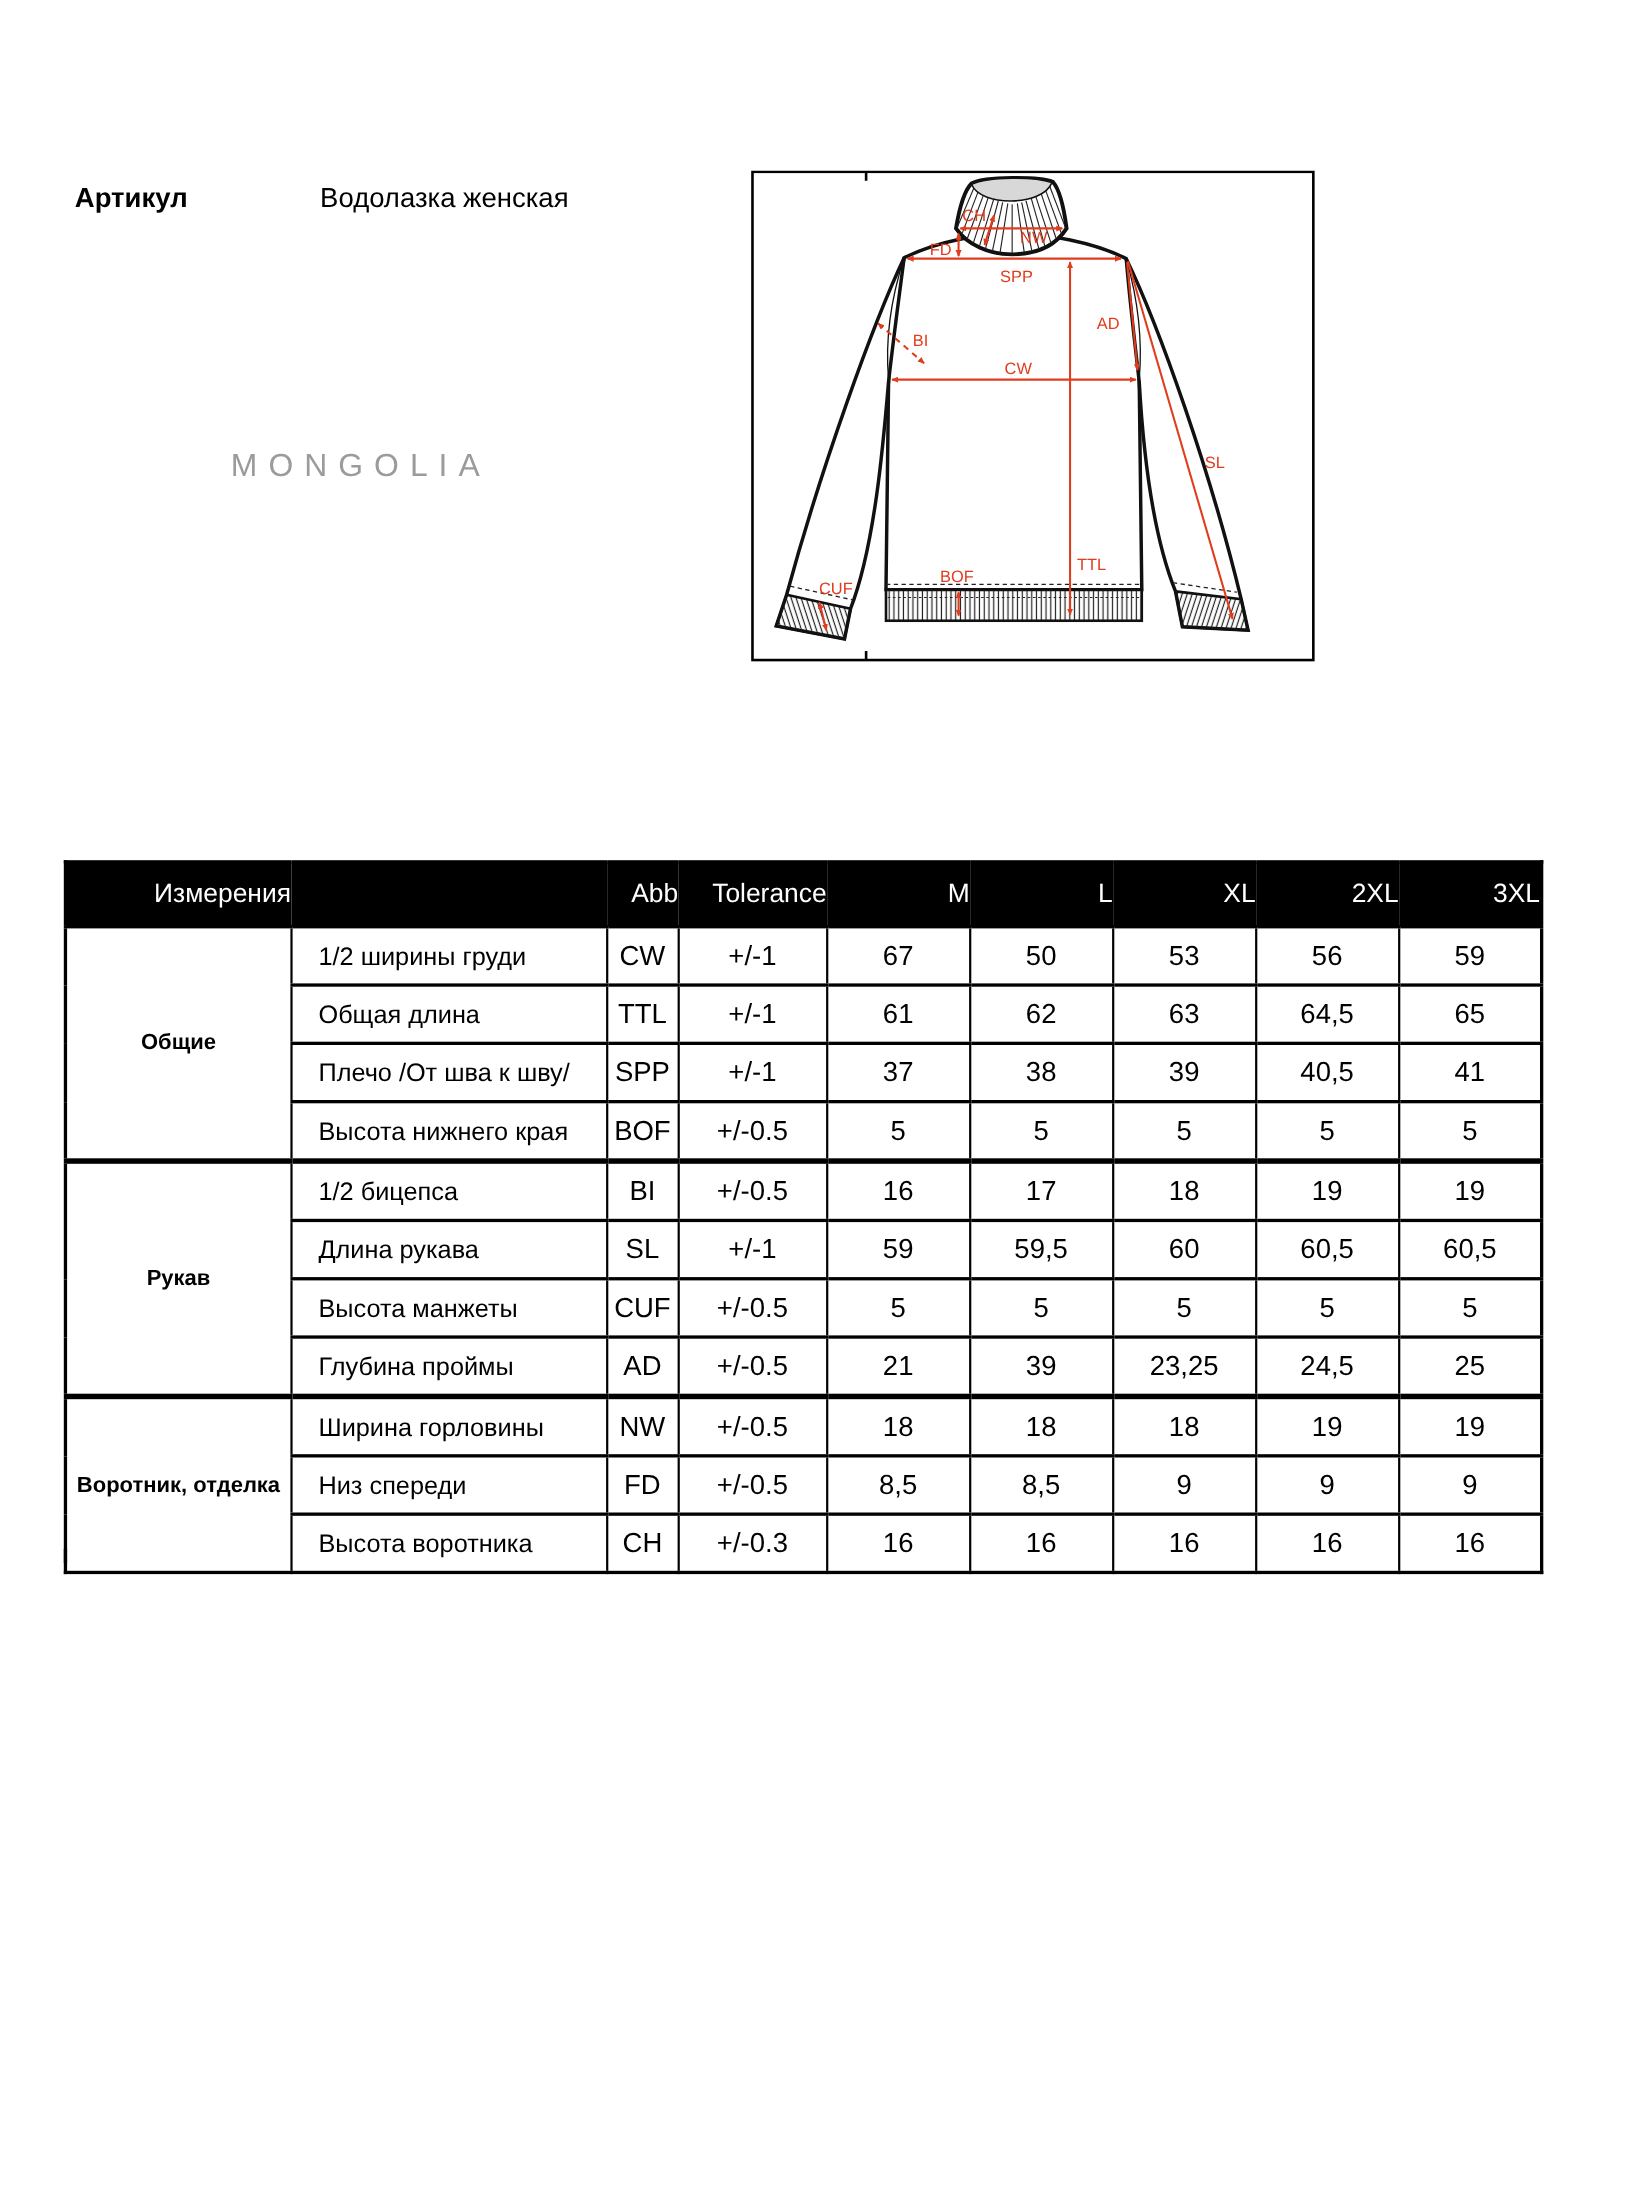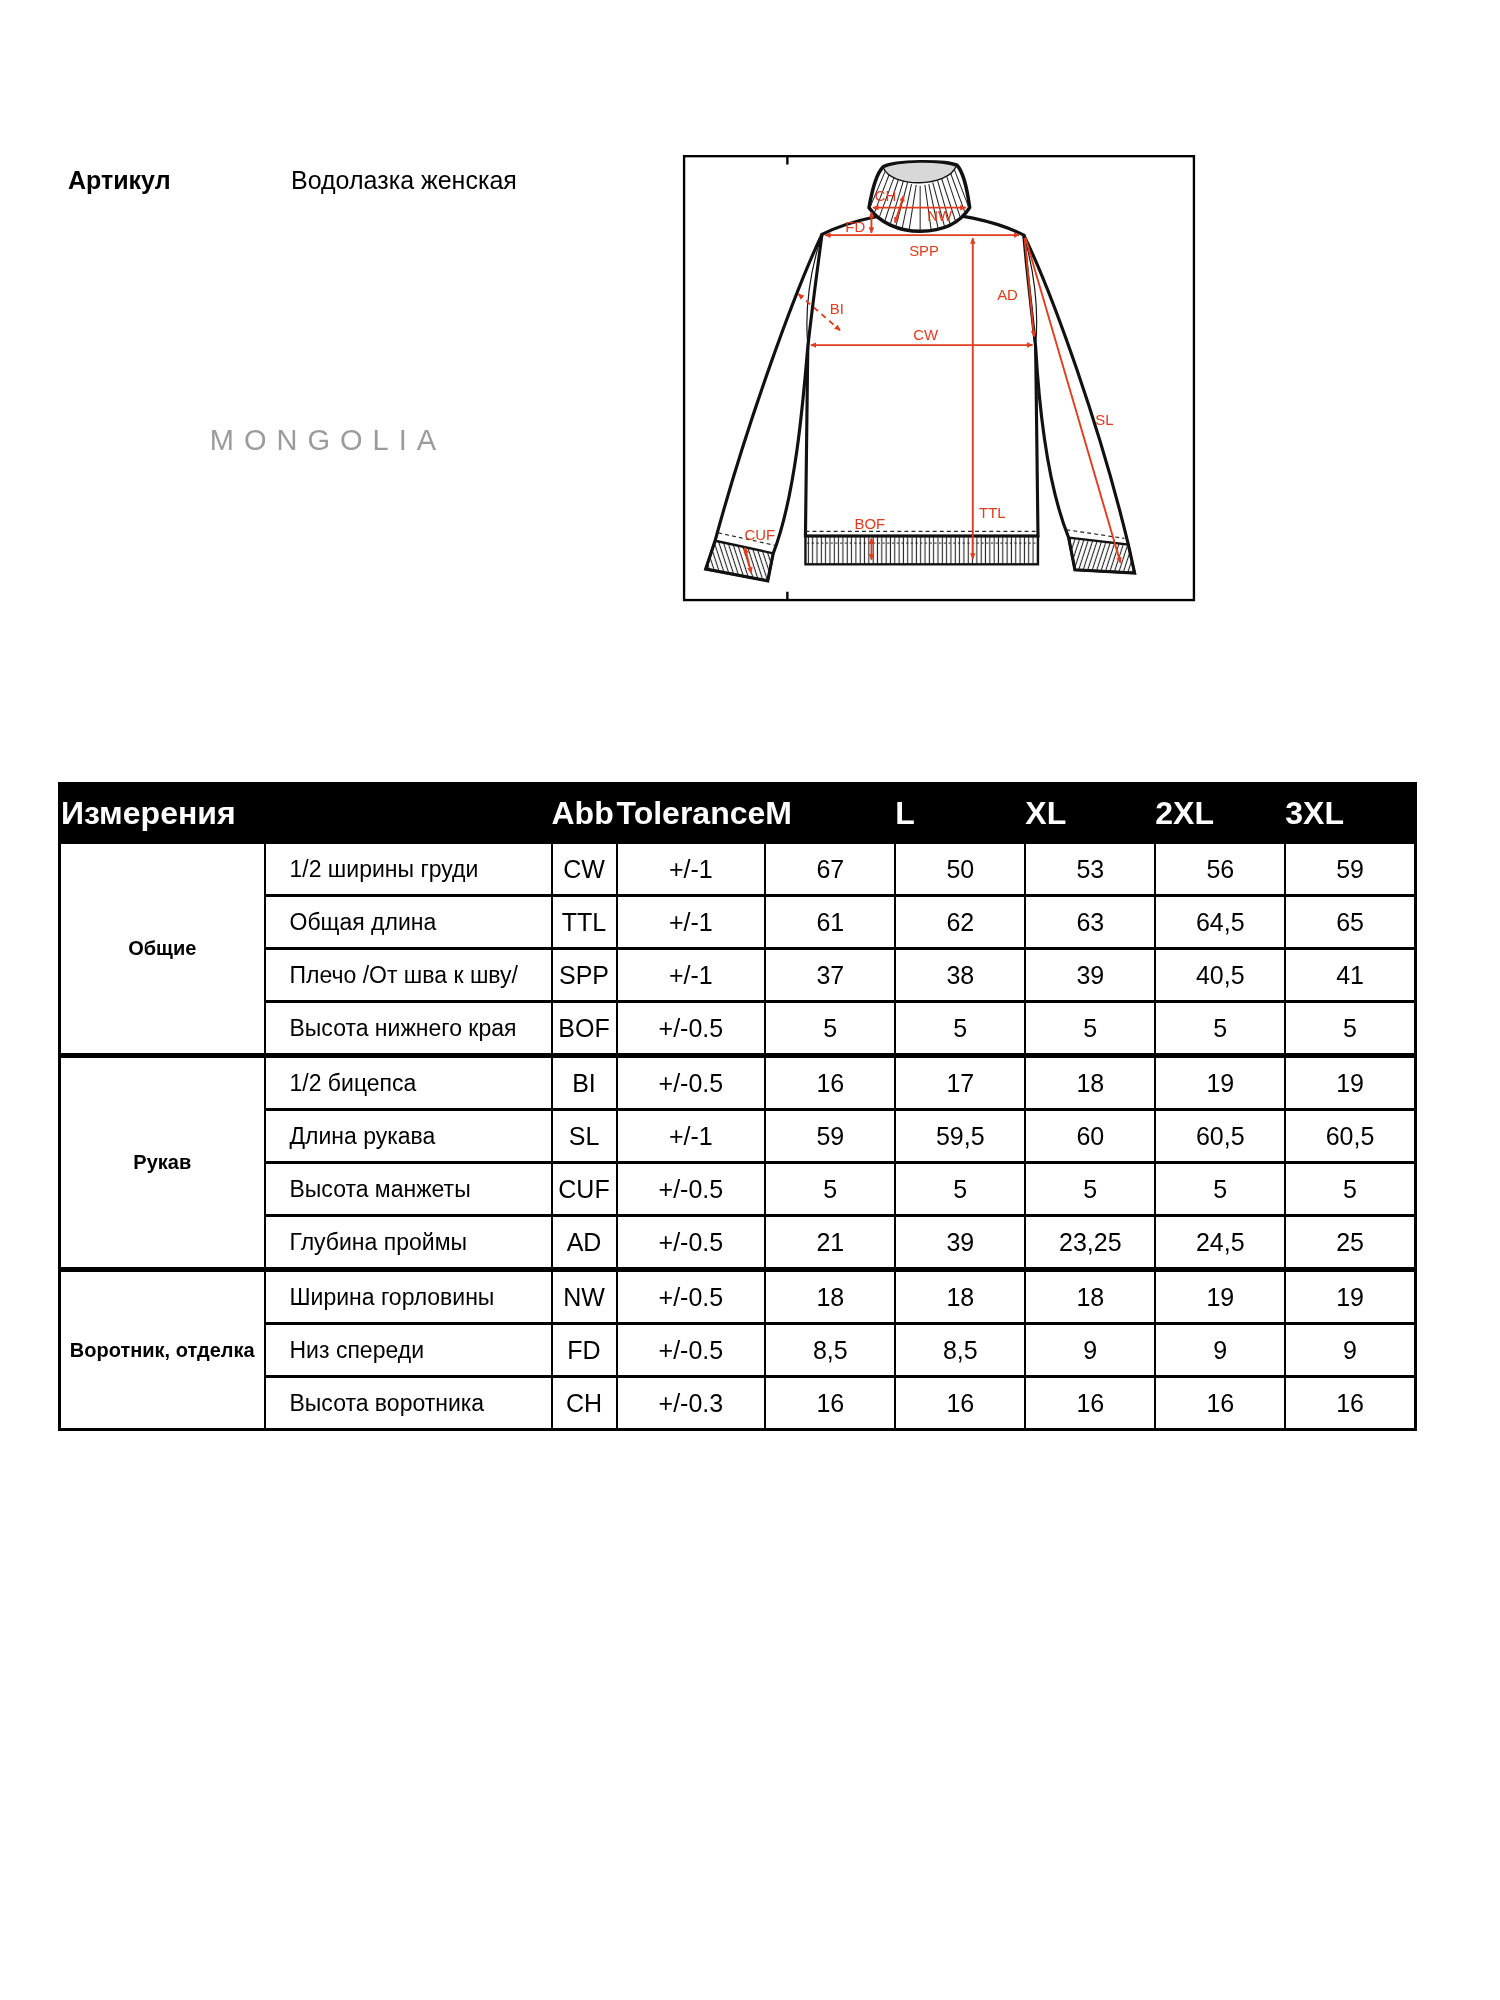--- a/index.html
+++ b/index.html
@@ -7,31 +7,31 @@
        font-family:"Liberation Sans","DejaVu Sans",sans-serif;color:#000;}
   .abs{position:absolute;}
 
   
   #article-label{left:68px;top:166px;font-size:25px;font-weight:bold;}
   #product-name{left:265px;top:166px;font-size:25px;margin-left:26px;}
 
   
   #logo{left:133px;top:400px;width:390px;text-align:center;color:#9b9b9b;}
   #logo .brand{font-size:104px;line-height:1;letter-spacing:5px;font-weight:400;}
-  #logo .sub{font-size:29px;letter-spacing:10px;margin-top:24px;}
+  #logo .sub{font-size:29px;letter-spacing:10px;margin-top:8px;}
 
   
   #diagram{left:613px;top:155px;width:652px;height:568px;}
   #diagram svg{display:block;}
   .rlabel{font-size:19px;font-weight:400;}
 
   
   #size-table-wrap{left:58px;top:782px;}
   table{border-collapse:collapse;table-layout:fixed;border:3px solid #000;}
-  th{background:#000;color:#fff;font-weight:700;font-size:32px;height:56px;padding:0;text-align:left;}
+  th{background:#000;color:#fff;font-weight:400;font-size:24px;height:56px;padding:0;text-align:right;}
   td{border:2px solid #000;border-top-width:3px;height:50px;padding:0;text-align:center;
      font-size:25px;background:#fff;}
   td.n{text-align:left;padding-left:24px;font-size:23px;}
   td.g{font-size:20px;line-height:1.25;padding:0 6px;font-weight:bold;}
   tr.gs td{border-top-width:5px;}
   #table-tail{left:58px;top:1408px;width:3px;height:13px;background:#000;}
 </style>
 </head>
 <body>
 

